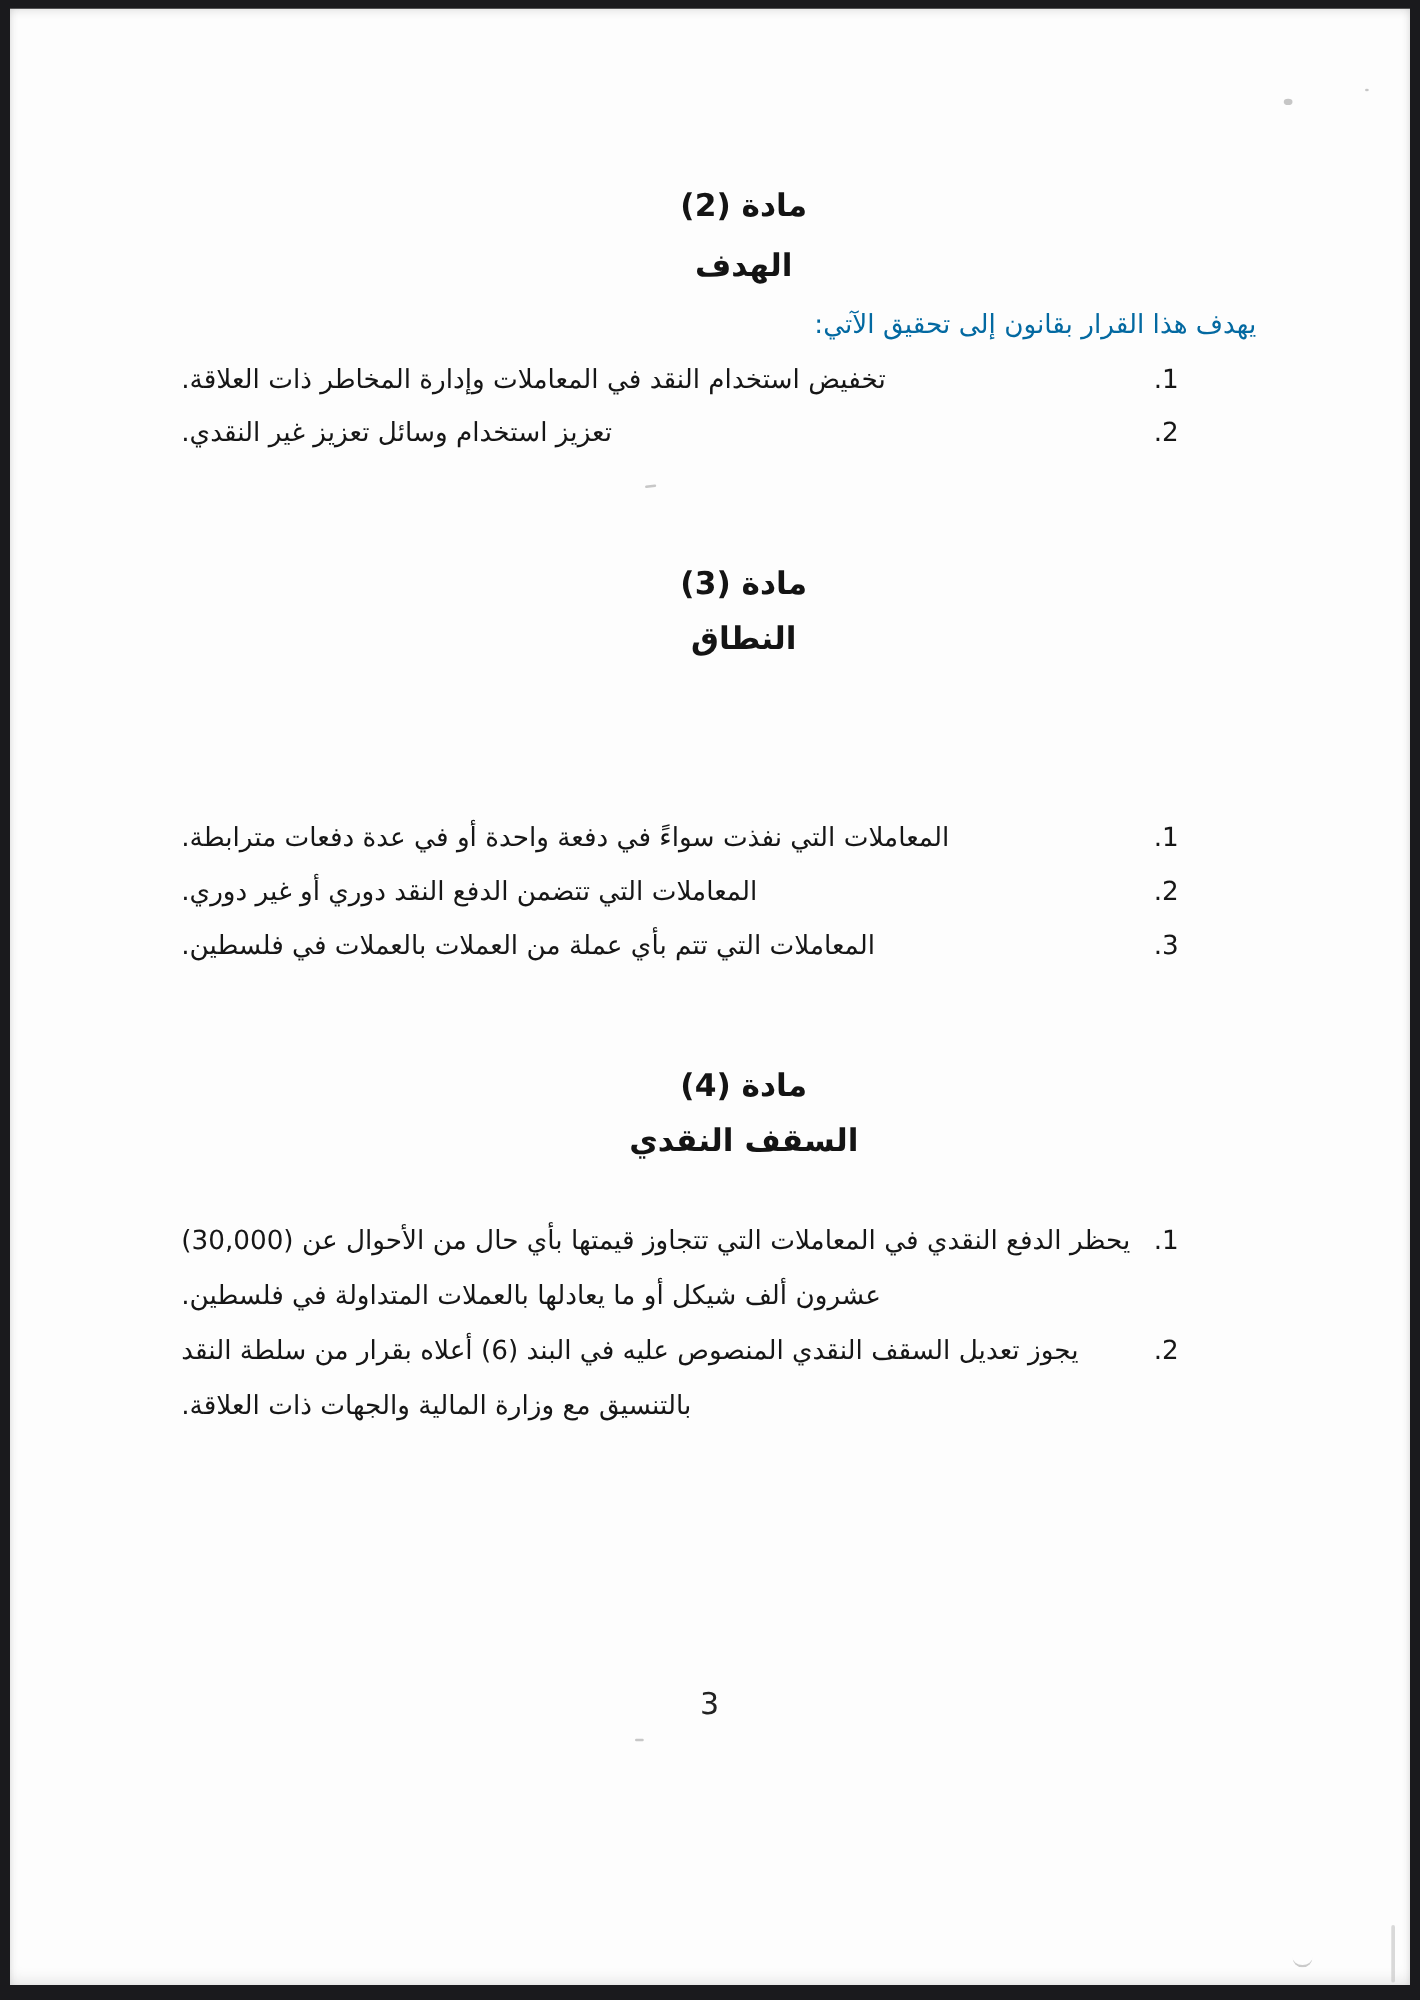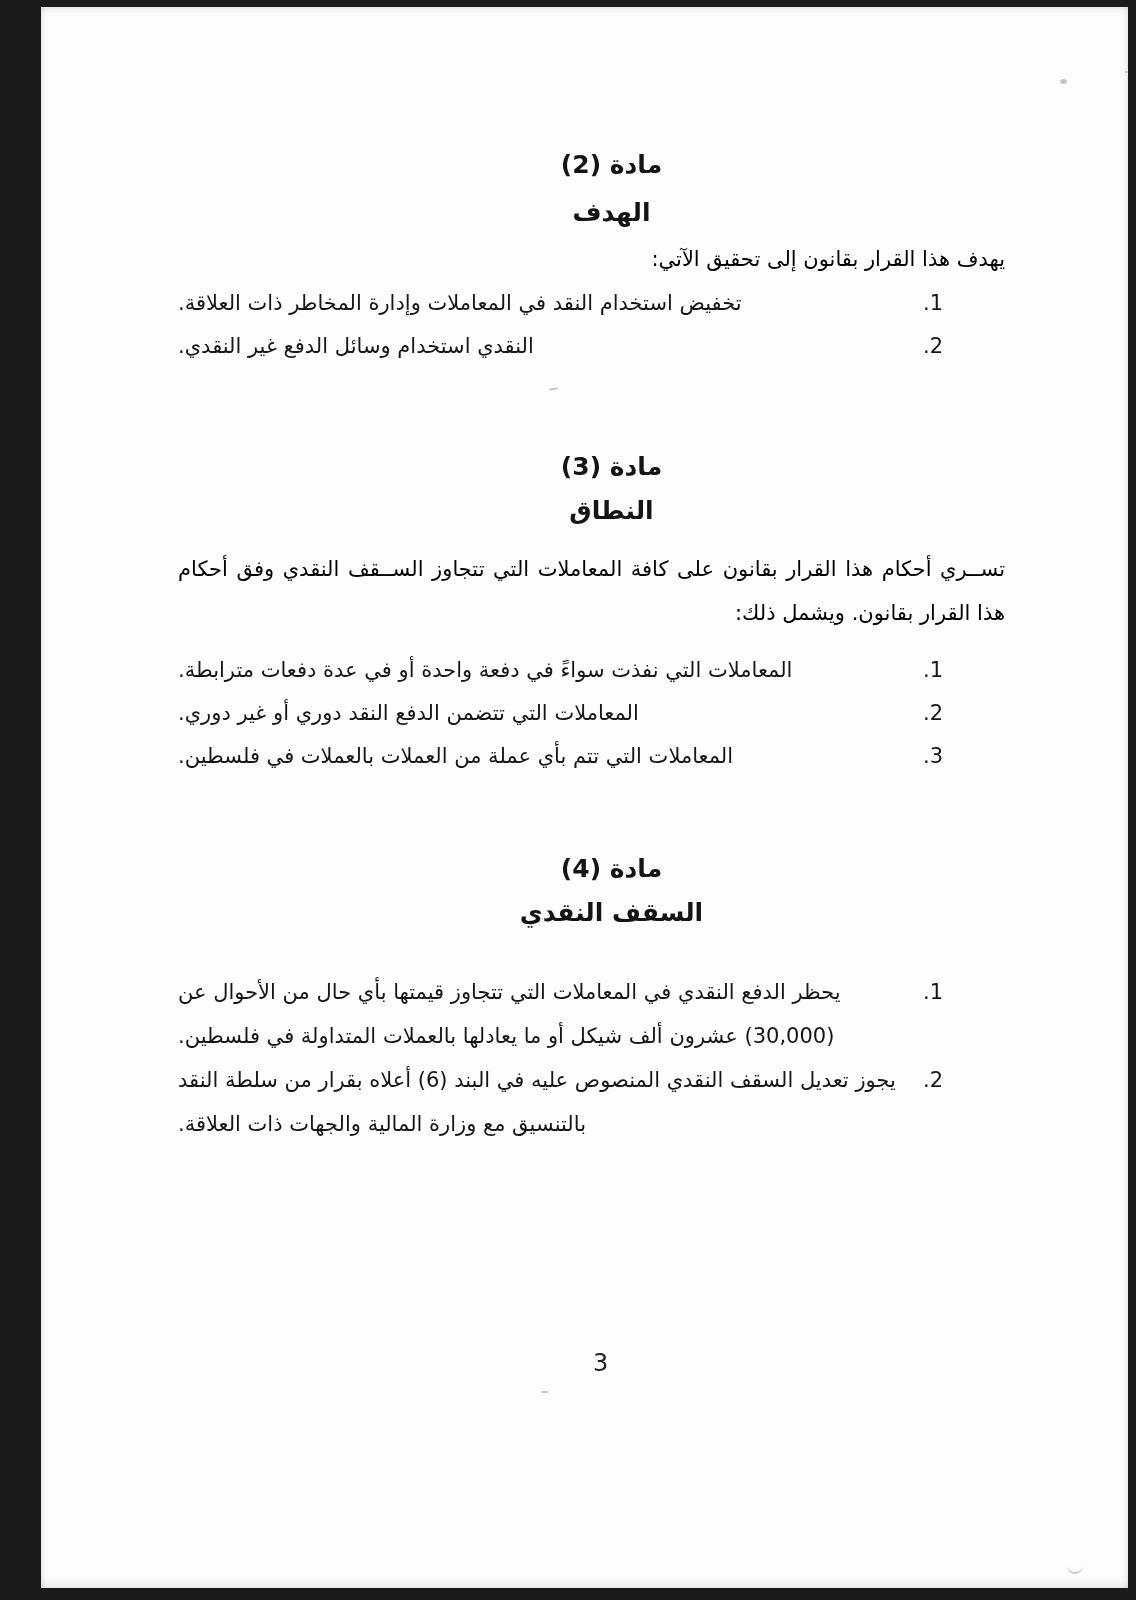--- a/index.html
+++ b/index.html
@@ -10,31 +10,30 @@
     overflow:hidden;
   }
   .page{
     position:absolute;left:8px;top:7px;right:8px;bottom:12px;
     background:#fdfdfd;
     box-shadow:
       inset 0 5px 8px -3px rgba(0,0,0,0.10),
       inset 0 -7px 12px -4px rgba(0,0,0,0.10),
       inset 4px 0 7px -4px rgba(0,0,0,0.08),
       inset -4px 0 7px -4px rgba(0,0,0,0.08);
-    margin-left: 33px;
   }
   .abs{position:absolute;}
   .heading{
     width:100%;text-align:center;transform:translateX(27px);
     font-weight:700;font-size:25px;color:#141414;
     direction:rtl;letter-spacing:0.2px;
   }
   .bodytext{
     right:123px;left:137px;direction:rtl;text-align:right;
-    font-size:21px;line-height:44px;color:#000000;
+    font-size:21px;line-height:44px;color:#0369a1;
   }
   .justify{text-align:justify;text-align-last:right;}
   .list-row{
     right:185px;left:137px;direction:rtl;
     display:flex;flex-direction:row;align-items:flex-start;
     font-size:21px;line-height:44px;color:#161616;
   }
   .num{flex:0 0 auto;margin-left:13px;direction:rtl;unicode-bidi:isolate;}
   .itext{flex:1 1 auto;text-align:left;}
   .pageno{font-size:24px;color:#222;}
@@ -54,30 +53,29 @@
   <div class="abs heading" style="top:143px;">مادة (2)</div>
   <div class="abs heading" style="top:191px;">الهدف</div>
   <div class="abs bodytext" style="top:230px;">يهدف هذا القرار بقانون إلى تحقيق الآتي:</div>
 
   <div class="abs list-row" style="top:274px;">
     <span class="num">1.</span>
     <span class="itext">تخفيض استخدام النقد في المعاملات وإدارة المخاطر ذات العلاقة.</span>
   </div>
   <div class="abs list-row" style="top:317px;">
     <span class="num">2.</span>
-    <span class="itext">النقدي استخدام وسائل الدفع غير النقدي.</span>
+    <span class="itext">تعزيز استخدام وسائل تعزيز غير النقدي.</span>
   </div>
 
   <div class="abs artifact" style="left:508px;top:381px;width:9px;height:2px;transform:rotate(-8deg);"></div>
   <div class="abs speck" style="left:1019px;top:72px;width:7px;height:5px;"></div>
   <div class="abs speck" style="left:1084px;top:64px;width:3px;height:2px;"></div>
 
   <div class="abs heading" style="top:445px;">مادة (3)</div>
   <div class="abs heading" style="top:489px;">النطاق</div>
-  <div class="abs bodytext justify" style="top:540px;">تســري أحكام هذا القرار بقانون على كافة المعاملات التي تتجاوز الســقف النقدي وفق أحكام هذا القرار بقانون. ويشمل ذلك:</div>
 
   <div class="abs list-row" style="top:641px;">
     <span class="num">1.</span>
     <span class="itext">المعاملات التي نفذت سواءً في دفعة واحدة أو في عدة دفعات مترابطة.</span>
   </div>
   <div class="abs list-row" style="top:684px;">
     <span class="num">2.</span>
     <span class="itext">المعاملات التي تتضمن الدفع النقد دوري أو غير دوري.</span>
   </div>
   <div class="abs list-row" style="top:727px;">

